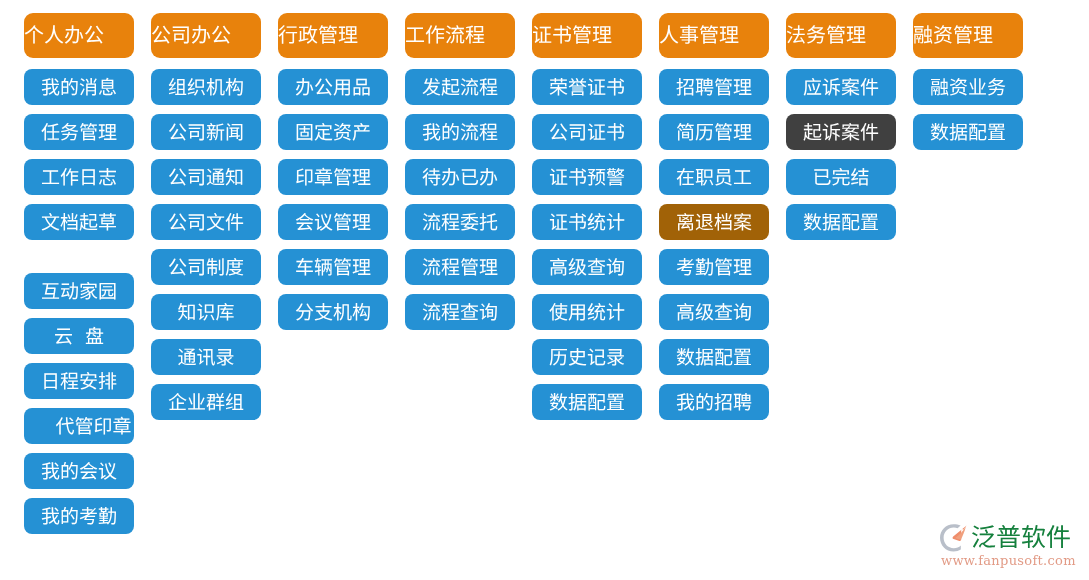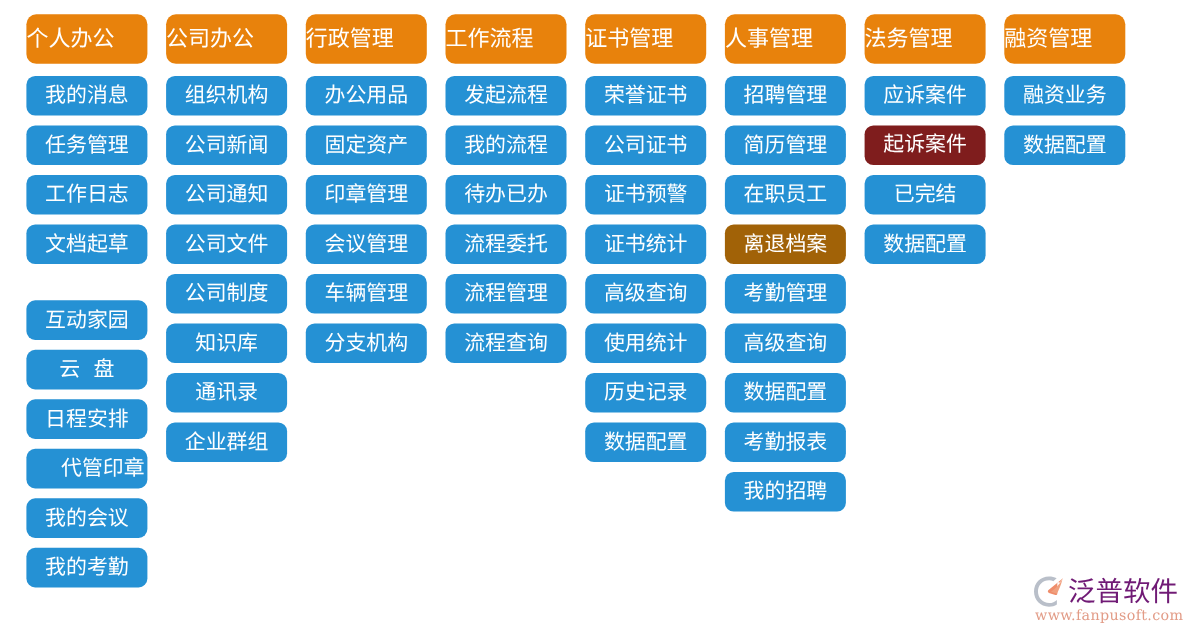--- a/index.html
+++ b/index.html
@@ -93,21 +93,21 @@
     height: 30px;
     position: relative;
     flex: 0 0 auto;
     margin-right: 2px;
   }
   .brand-mark svg { display: block; }
   .brand-name {
     font-family: "DejaVu Sans", "Liberation Sans", sans-serif;
     font-size: 25px;
     line-height: 30px;
-    color: #701a75;
+    color: #15803d;
     letter-spacing: 0px;
     white-space: nowrap;
   }
   .brand-url {
     font-family: "DejaVu Serif", "Liberation Serif", serif;
     font-size: 13px;
     line-height: 15px;
     color: #e29b86;
     letter-spacing: 0.3px;
     margin-left: 2px;
@@ -173,27 +173,26 @@
     </div>
     <div class="module-column">
       <div class="module-header" style="background: rgb(232, 130, 12);">人事管理</div>
       <div class="module-item" style="background: rgb(37, 145, 212);">招聘管理</div>
       <div class="module-item" style="background: rgb(37, 145, 212);">简历管理</div>
       <div class="module-item" style="background: rgb(37, 145, 212);">在职员工</div>
       <div class="module-item" style="background: #a16207;">离退档案</div>
       <div class="module-item" style="background: rgb(37, 145, 212);">考勤管理</div>
       <div class="module-item" style="background: rgb(37, 145, 212);">高级查询</div>
       <div class="module-item" style="background: rgb(37, 145, 212);">数据配置</div>
-      <div class="module-item" style="background: rgb(37, 145, 212);">考勤报表</div>
       <div class="module-item" style="background: rgb(37, 145, 212);">我的招聘</div>
     </div>
     <div class="module-column">
       <div class="module-header" style="background: rgb(232, 130, 12);">法务管理</div>
       <div class="module-item" style="background: rgb(37, 145, 212);">应诉案件</div>
-      <div class="module-item" style="background: #7f1d1d; font-family: Liberation Mono, monospace;">起诉案件</div>
+      <div class="module-item" style="background: #404040;">起诉案件</div>
       <div class="module-item" style="background: rgb(37, 145, 212);">已完结</div>
       <div class="module-item" style="background: rgb(37, 145, 212);">数据配置</div>
     </div>
     <div class="module-column">
       <div class="module-header" style="background: rgb(232, 130, 12);">融资管理</div>
       <div class="module-item" style="background: rgb(37, 145, 212);">融资业务</div>
       <div class="module-item" style="background: rgb(37, 145, 212);">数据配置</div>
     </div>
   </div>
 

